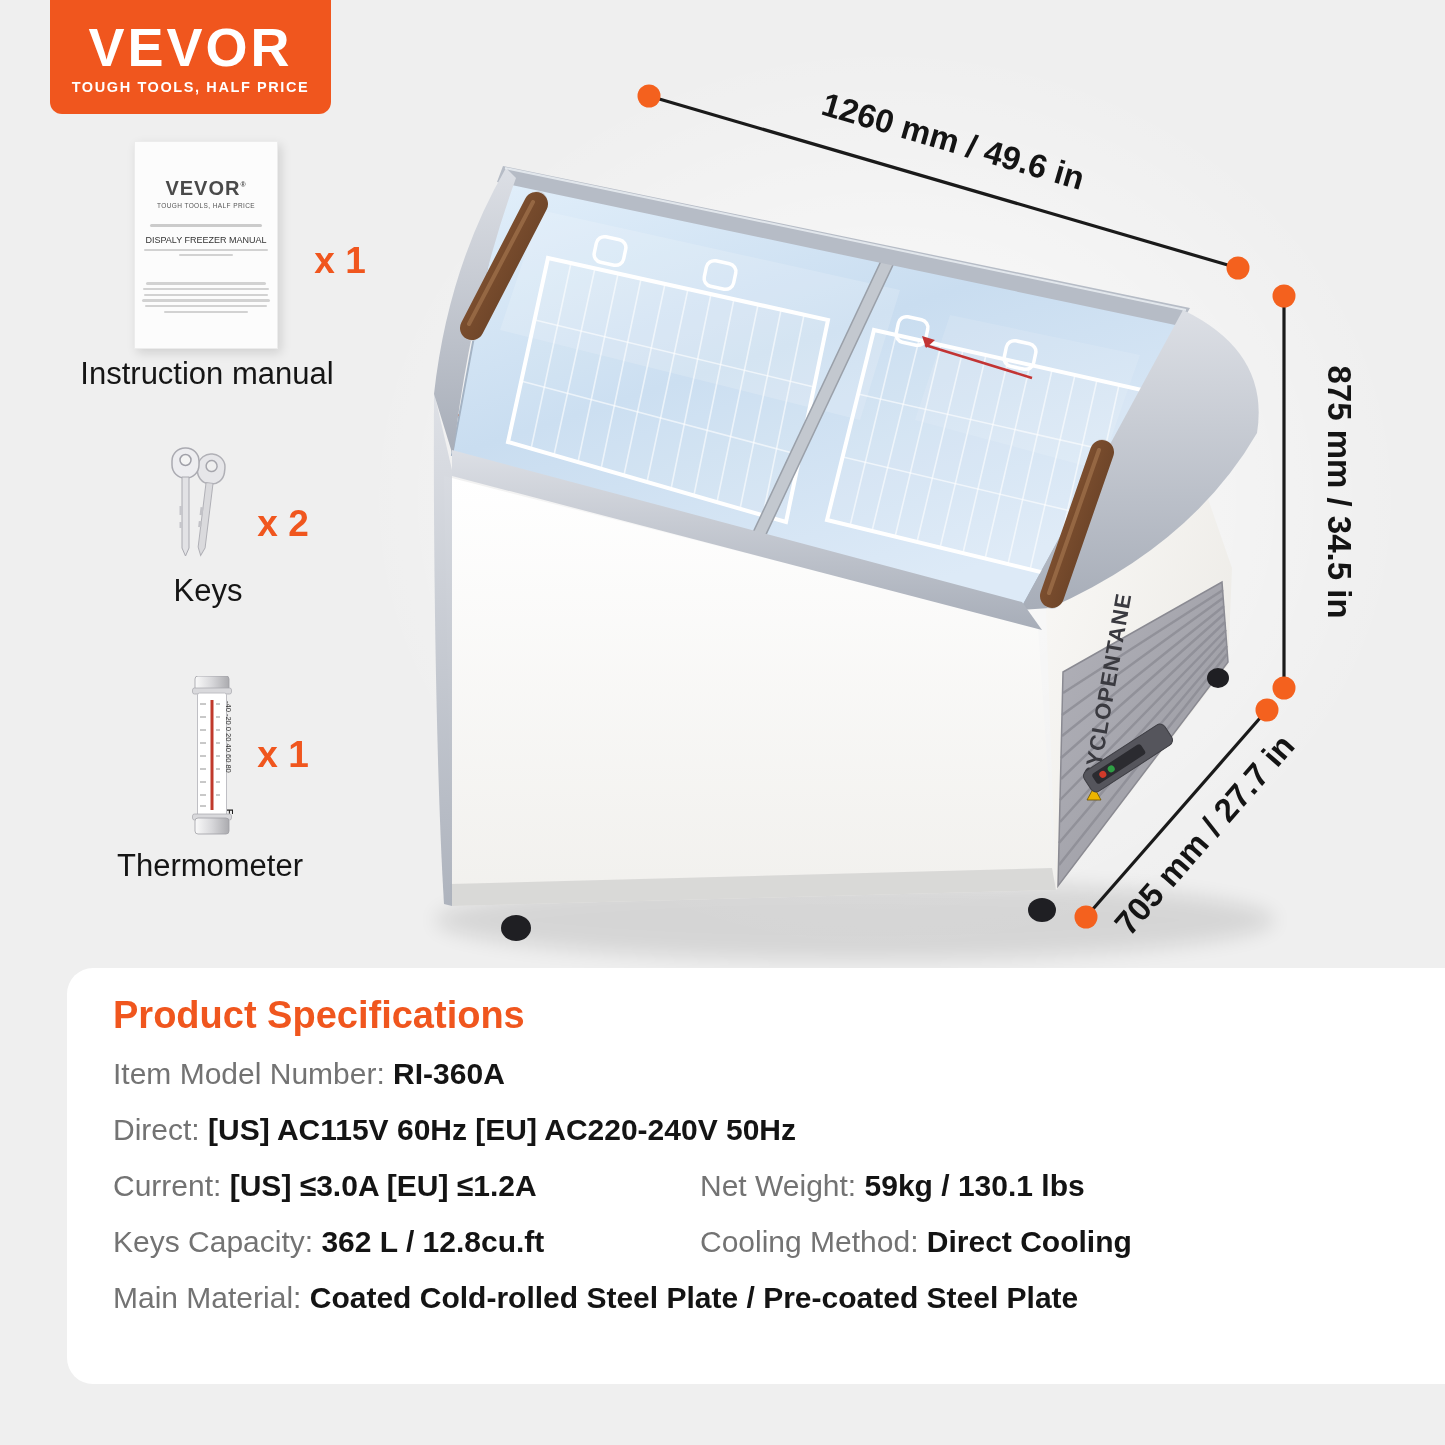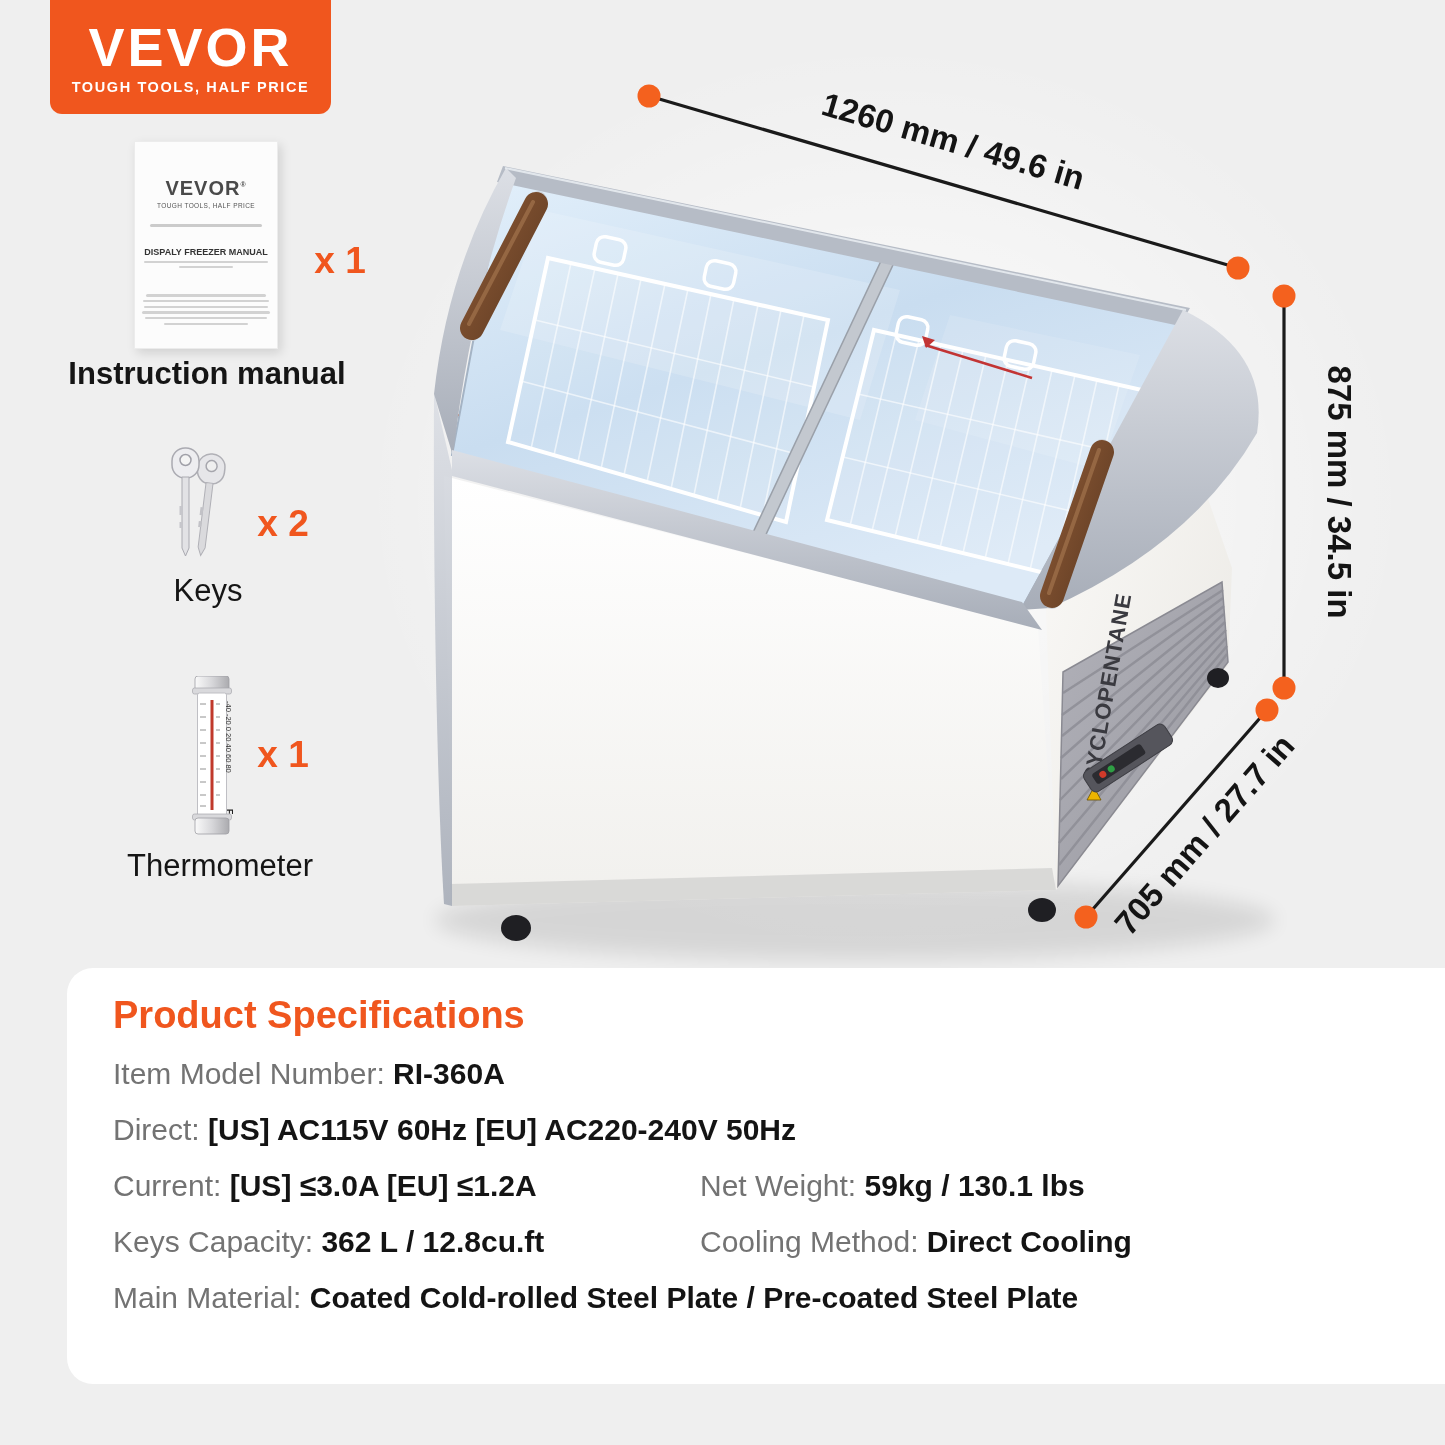--- a/index.html
+++ b/index.html
@@ -12,21 +12,21 @@
         border-radius:0 0 12px 12px;display:flex;flex-direction:column;align-items:center;
         justify-content:center;color:#fff;}
   .logo-name{font-size:54px;font-weight:800;letter-spacing:3px;line-height:54px;}
   .logo-tag{font-size:14.5px;font-weight:700;letter-spacing:1.6px;margin-top:5px;}
   
   .manual{position:absolute;left:134px;top:141px;width:144px;height:208px;background:#fcfcfc;
           box-shadow:3px 4px 10px rgba(0,0,0,.13), inset 0 0 0 1px #ececec;text-align:center;}
   .m-brand{font-size:20px;font-weight:800;color:#4a4a4a;letter-spacing:1px;margin-top:36px;}
   .m-reg{font-size:7px;vertical-align:super;color:#4a4a4a;}
   .m-tag{font-size:6.5px;color:#555;letter-spacing:.4px;margin-top:2px;}
-  .m-title{font-size:9px;font-weight:700;color:#333;margin-top:20px;}
+  .m-title{font-size:9px;font-weight:400;color:#333;margin-top:8px;}
   .bar{height:3px;background:#cbcbcb;margin:4px auto;border-radius:2px;}
   .bar.thin{height:2.2px;background:#d2d2d2;margin:3.5px auto;}
   .acc-qty{position:absolute;transform:translate(-50%,-50%);color:#F0561E;
            font-size:37px;font-weight:700;white-space:nowrap;}
   .acc-label{position:absolute;transform:translate(-50%,-50%);color:#151515;
              font-size:31px;white-space:nowrap;}
   .acc-art{position:absolute;}
   
   .spec-card{position:absolute;left:67px;top:968px;width:1418px;height:416px;background:#ffffff;
              border-radius:26px;}
@@ -59,21 +59,21 @@
     <div style="margin-top:26px;">
       <div class="bar thin" style="width:84%;"></div>
       <div class="bar thin" style="width:88%;"></div>
       <div class="bar thin" style="width:86%;"></div>
       <div class="bar thin" style="width:89%;"></div>
       <div class="bar thin" style="width:85%;"></div>
       <div class="bar thin" style="width:58%;"></div>
     </div>
   </div>
   <div class="acc-qty" style="left:340px;top:261px;">x 1</div>
-  <div class="acc-label" style="left:207px;top:374px;font-weight:bold;">Instruction manual</div>
+  <div class="acc-label" style="left:207px;top:374px;">Instruction manual</div>
 
   <svg class="acc-art" style="left:170px;top:446px;" width="70" height="126" viewBox="0 0 70 126">
     <g transform="translate(26,6) rotate(7 15 15)">
       <rect x="2" y="2" width="27" height="30" rx="13" fill="#e6e6e9" stroke="#b0b0b6" stroke-width="1.5"></rect>
       <circle cx="15.5" cy="14" r="5.5" fill="#efefef" stroke="#a6a6ad" stroke-width="1.5"></circle>
       <path d="M12,31 L12,96 L15.5,104 L19,96 L19,31 Z" fill="#dadadd" stroke="#b0b0b6" stroke-width="1"></path>
       <rect x="9.5" y="56" width="3" height="8" fill="#c2c2c7"></rect>
       <rect x="9.5" y="70" width="3" height="6" fill="#c2c2c7"></rect>
     </g>
     <g>
@@ -102,21 +102,21 @@
     <g stroke="#777" stroke-width=".8">
       <path d="M10,28h6 M10,41h6 M10,54h6 M10,67h6 M10,80h6 M10,93h6 M10,106h6 M10,119h6 M10,130h6"></path>
       <path d="M26,28h4 M26,41h4 M26,54h4 M26,67h4 M26,80h4 M26,93h4 M26,106h4 M26,119h4"></path>
     </g>
     <text transform="translate(36,25) rotate(90)" font-size="7.5" fill="#333">-40 -20 0 20 40 60 80</text>
     <text transform="translate(36.5,133) rotate(90)" font-size="8.5" font-weight="bold" fill="#222">F</text>
     <rect x="2.5" y="138" width="39" height="6" rx="2" fill="#d9d9dc" stroke="#a8a8ad" stroke-width=".7"></rect>
     <rect x="5" y="142" width="34" height="16" rx="3" fill="url(#metal)" stroke="#9f9fa4" stroke-width=".8"></rect>
   </svg>
   <div class="acc-qty" style="left:283px;top:755px;">x 1</div>
-  <div class="acc-label" style="left:220px;top:866px;">Thermometer</div>
+  <div class="acc-label" style="left:210px;top:866px;">Thermometer</div>
 
   <svg class="big-svg" width="1445" height="1445" viewBox="0 0 1445 1445">
     <defs>
       <linearGradient id="gGlass" x1="0" y1="0" x2=".55" y2="1">
         <stop offset="0" stop-color="#e3f0fb"></stop>
           <stop offset=".5" stop-color="#c9ddf0"></stop>
           <stop offset="1" stop-color="#ddeaf7"></stop>
       </linearGradient>
       <linearGradient id="gLid" x1="0" y1="0" x2="0" y2="1">
         <stop offset="0" stop-color="#dcdfe5"></stop>

